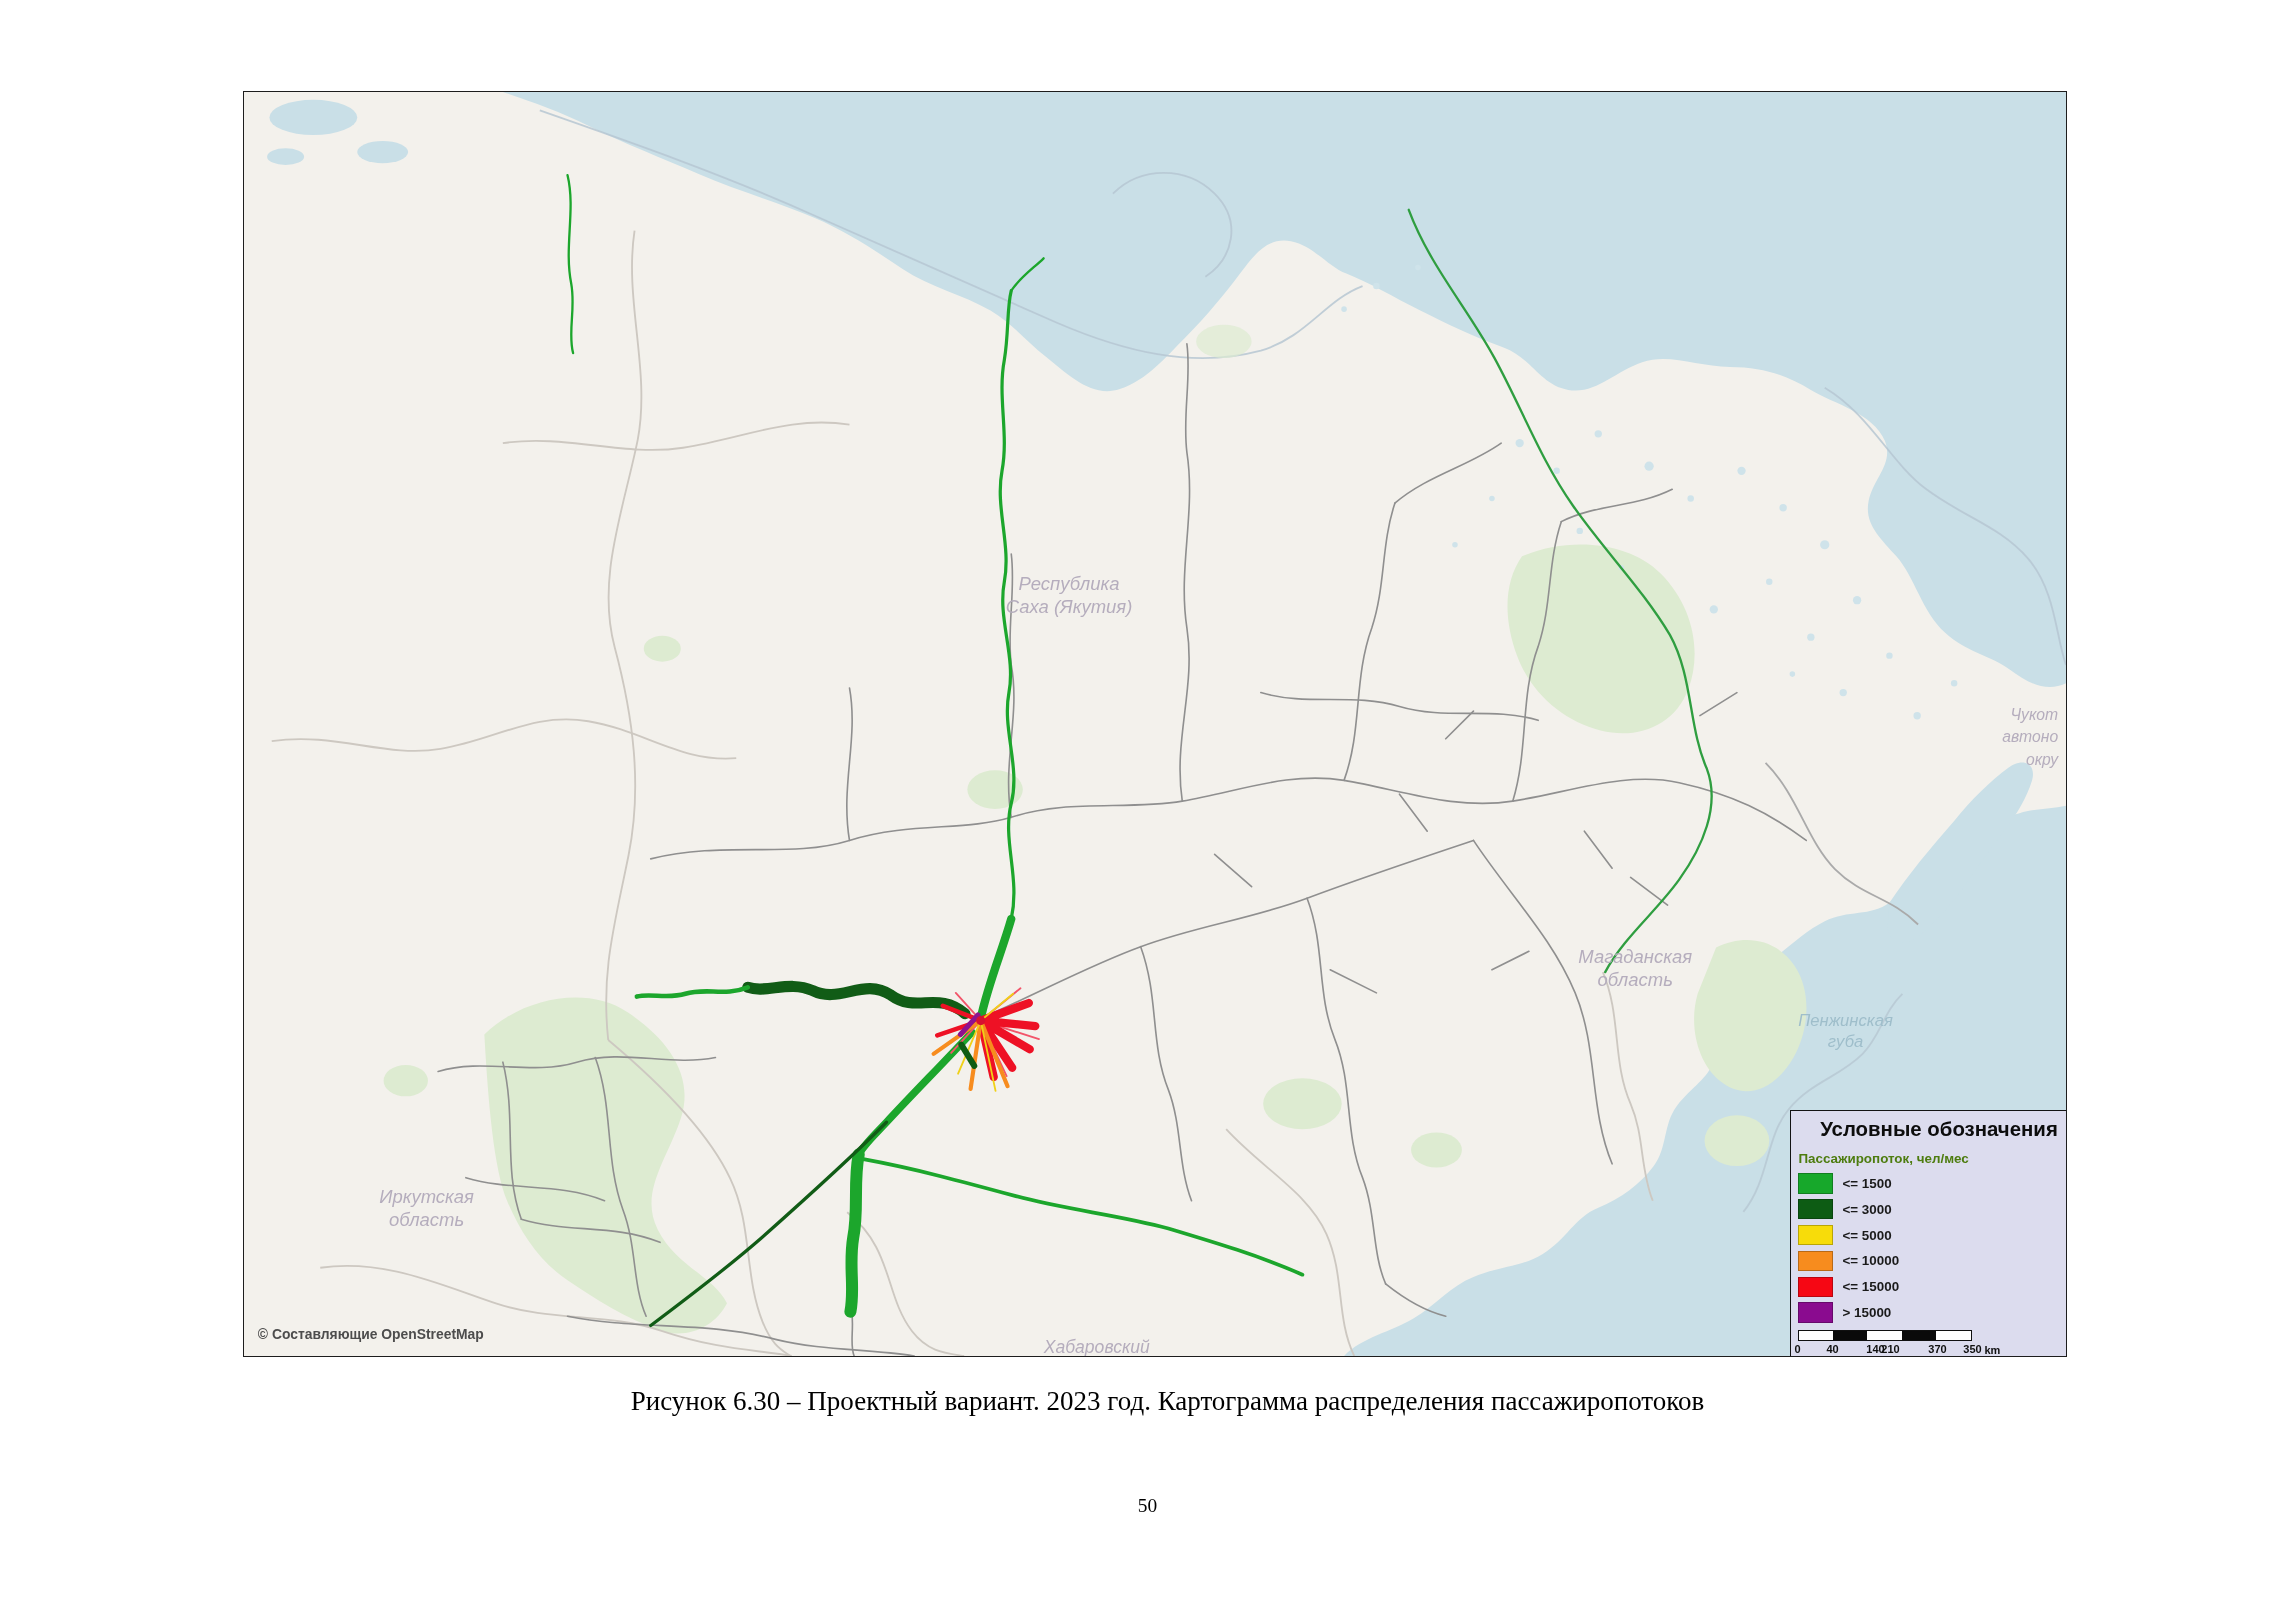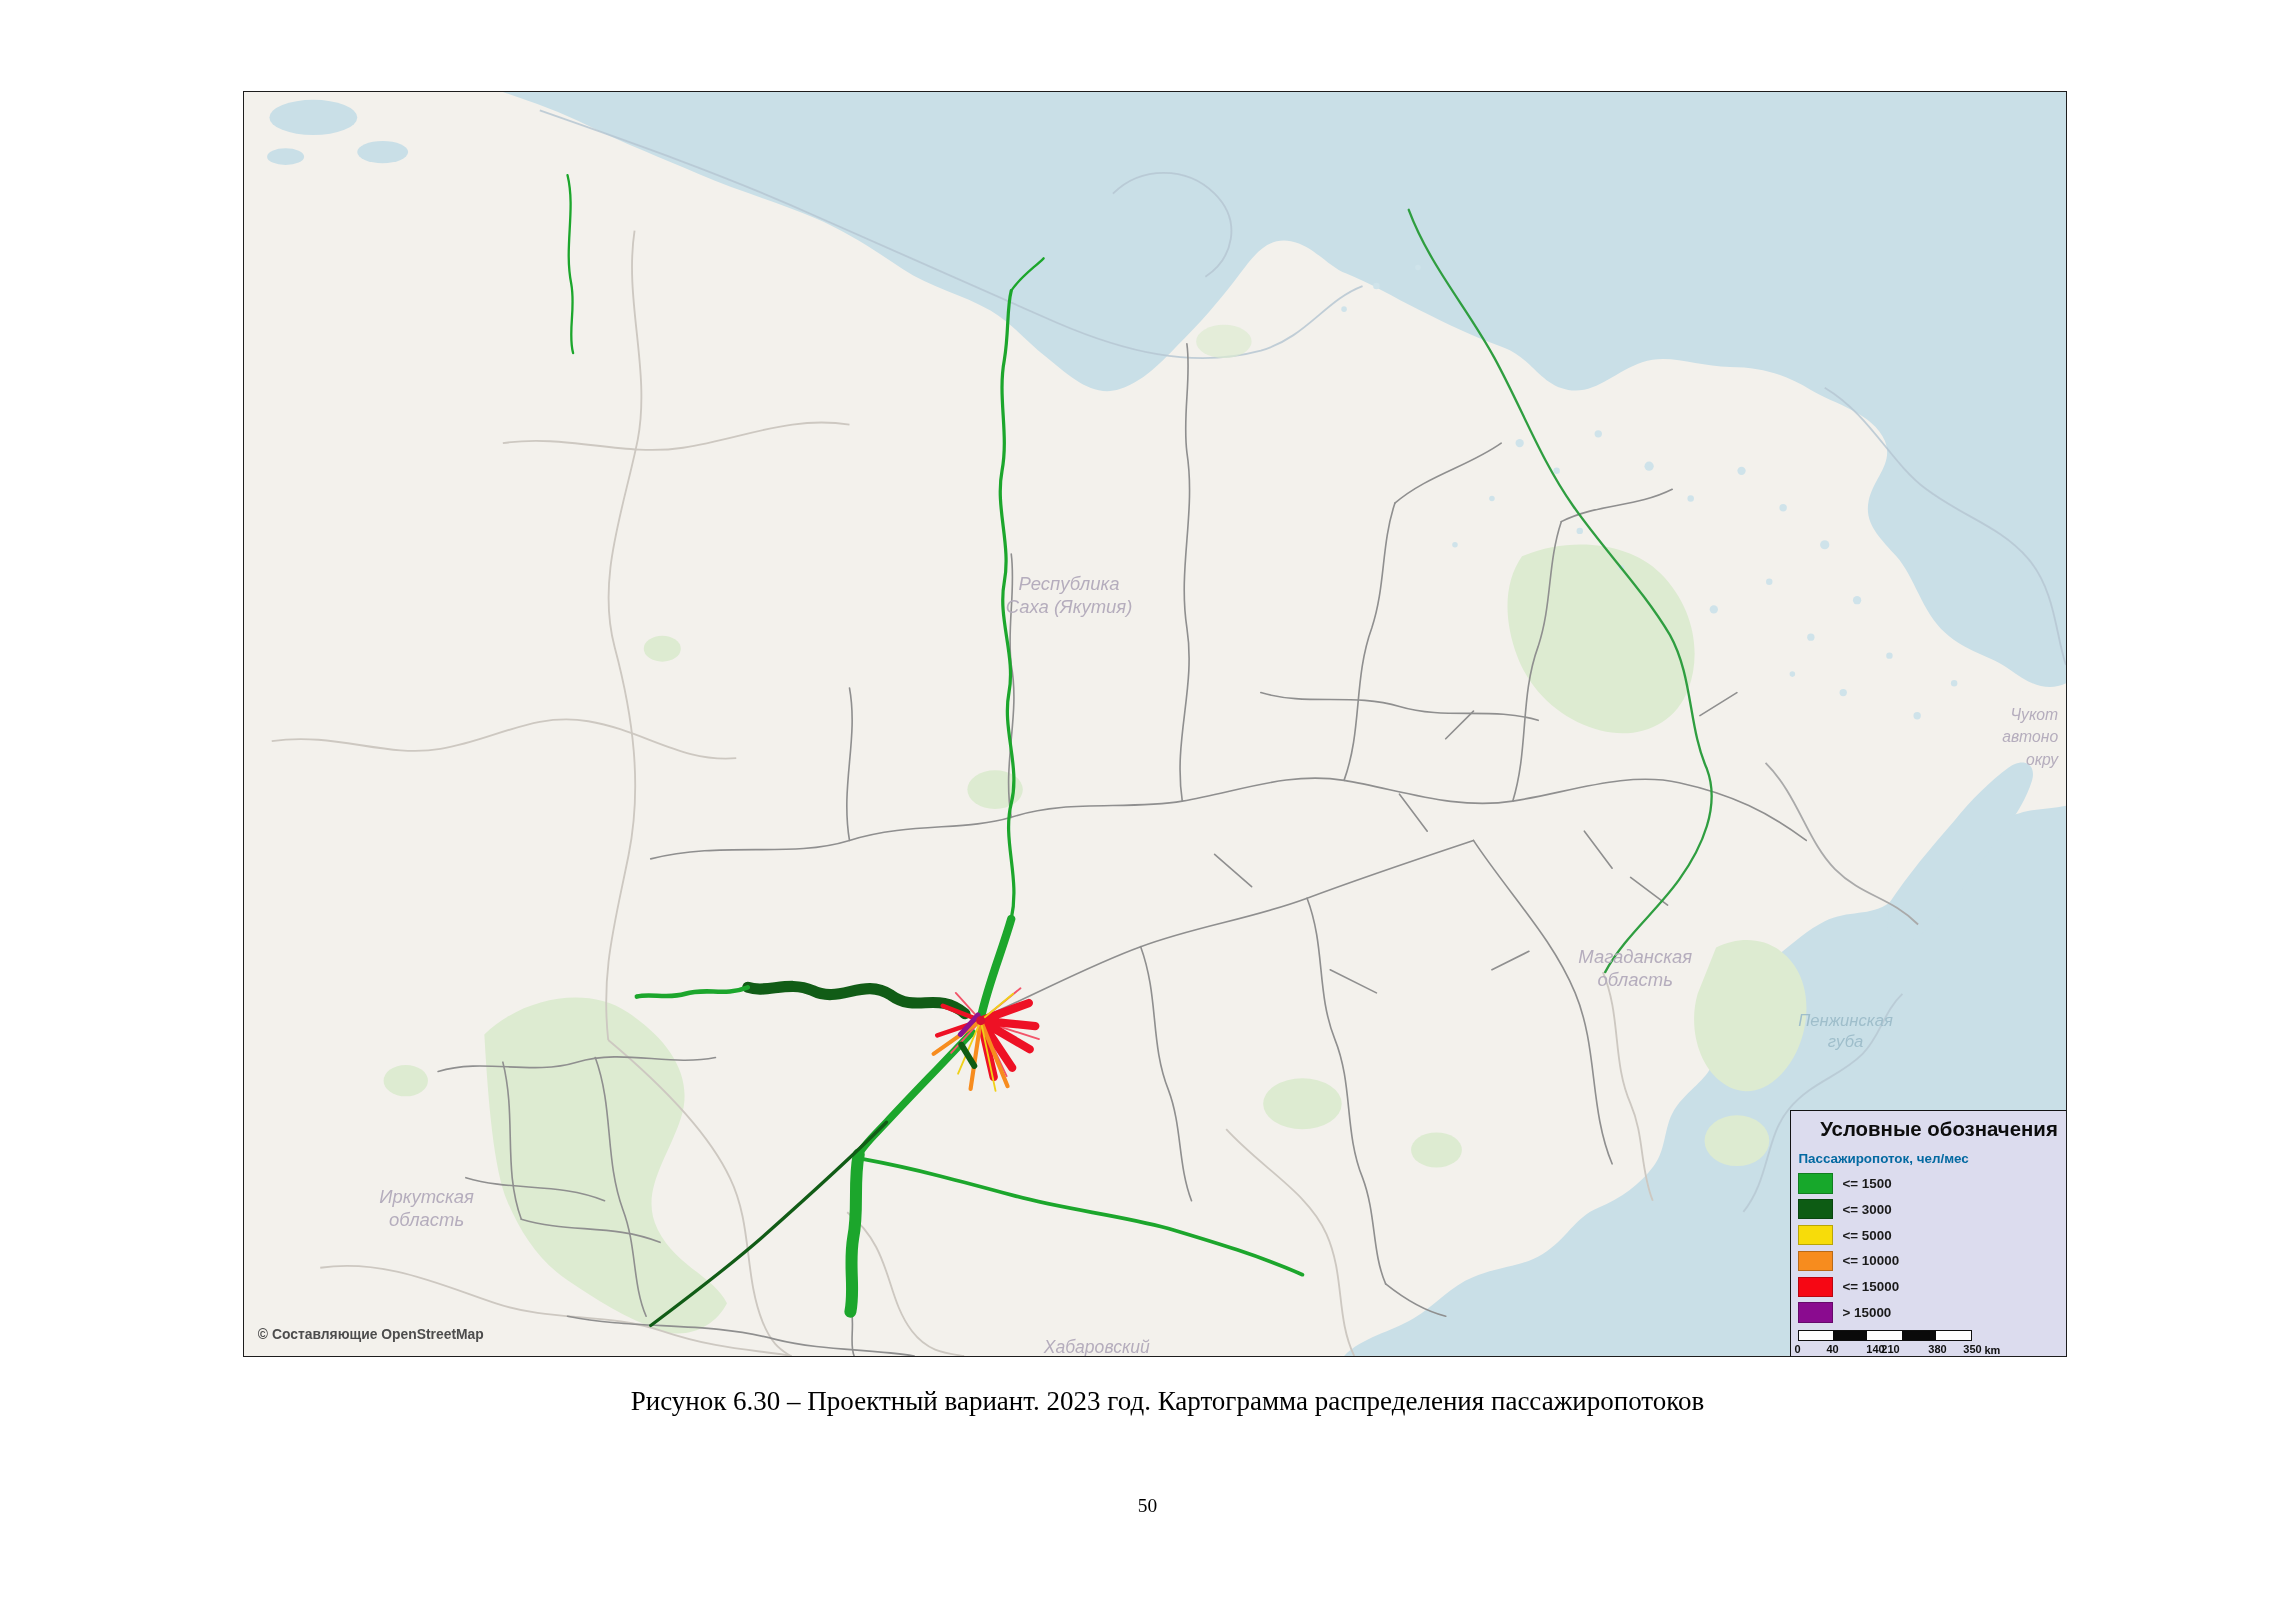--- a/index.html
+++ b/index.html
@@ -6,21 +6,21 @@
   #page{position:relative;width:2295px;height:1623px;background:#ffffff;overflow:hidden;
         font-family:"Liberation Sans",sans-serif;}
   
   #map{position:absolute;left:243px;top:91px;width:1824px;height:1266px;
        border:1.9px solid #1d1d1d;box-sizing:border-box;background:#f3f1ec;overflow:hidden;}
   #map svg{display:block;width:100%;height:100%;}
   
   #legend{position:absolute;left:1546px;top:1018px;width:298px;height:248px;
           background:#dcdcee;border:1.9px solid #141414;box-sizing:border-box;overflow:hidden;}
   #legend .lg-title{margin-top:7.4px;text-align:center;font-size:20.4px;font-weight:700;color:#0d0d0d;}
-  #legend .lg-subtitle{margin:9.3px 0 0 7.4px;font-size:13.4px;font-weight:700;color:#0369a1;}
+  #legend .lg-subtitle{margin:9.3px 0 0 7.4px;font-size:13.4px;font-weight:700;color:#4d7c0f;}
   #legend .lg-items{margin:5.6px 0 0 6.5px;}
   #legend .lg-row{display:flex;align-items:center;height:24px;margin-bottom:1.9px;}
   #legend .lg-swatch{display:inline-block;width:33px;height:18.5px;border:0.5px solid rgba(0,0,0,.25);}
   #legend .lg-label{margin-left:10px;font-size:13.4px;font-weight:700;color:#1a1a1a;}
   #legend .lg-scalebar{position:relative;margin:5.6px 0 0 6.5px;width:190px;height:28px;}
   #legend .sb-segments{display:flex;width:172px;height:8.3px;border:1.4px solid #101010;box-sizing:content-box;background:#fff;}
   #legend .sb-seg{flex:1;background:#ffffff;}
   #legend .sb-seg.dark{background:#0a0a0a;}
   #legend .sb-ticks{position:relative;height:14px;margin-top:2.3px;width:175px;}
   #legend .sb-tick{position:absolute;top:0;transform:translateX(-50%);font-size:11px;font-weight:700;color:#101010;}
@@ -237,21 +237,21 @@
             <span class="sb-seg dark"></span>
             <span class="sb-seg"></span>
             <span class="sb-seg dark"></span>
             <span class="sb-seg"></span>
           </div>
         <div class="sb-ticks">
             <span class="sb-tick" style="left: 0px;">0</span>
             <span class="sb-tick" style="left: 35px;">40</span>
             <span class="sb-tick" style="left: 70px; margin-left: 8px;">140</span>
             <span class="sb-tick" style="left: 93px;">210</span>
-            <span class="sb-tick" style="left: 140px;">380</span>
+            <span class="sb-tick" style="left: 140px;">370</span>
             <span class="sb-tick" style="left: 175px; text-align: center;">350</span>
           </div>
         <span class="sb-unit">km</span>
       </div>
     </div>
   </div>
 
   <div id="caption">Рисунок 6.30 – Проектный вариант. 2023 год. Картограмма распределения пассажиропотоков</div>
   <div id="pageno">50</div>
 </div>

